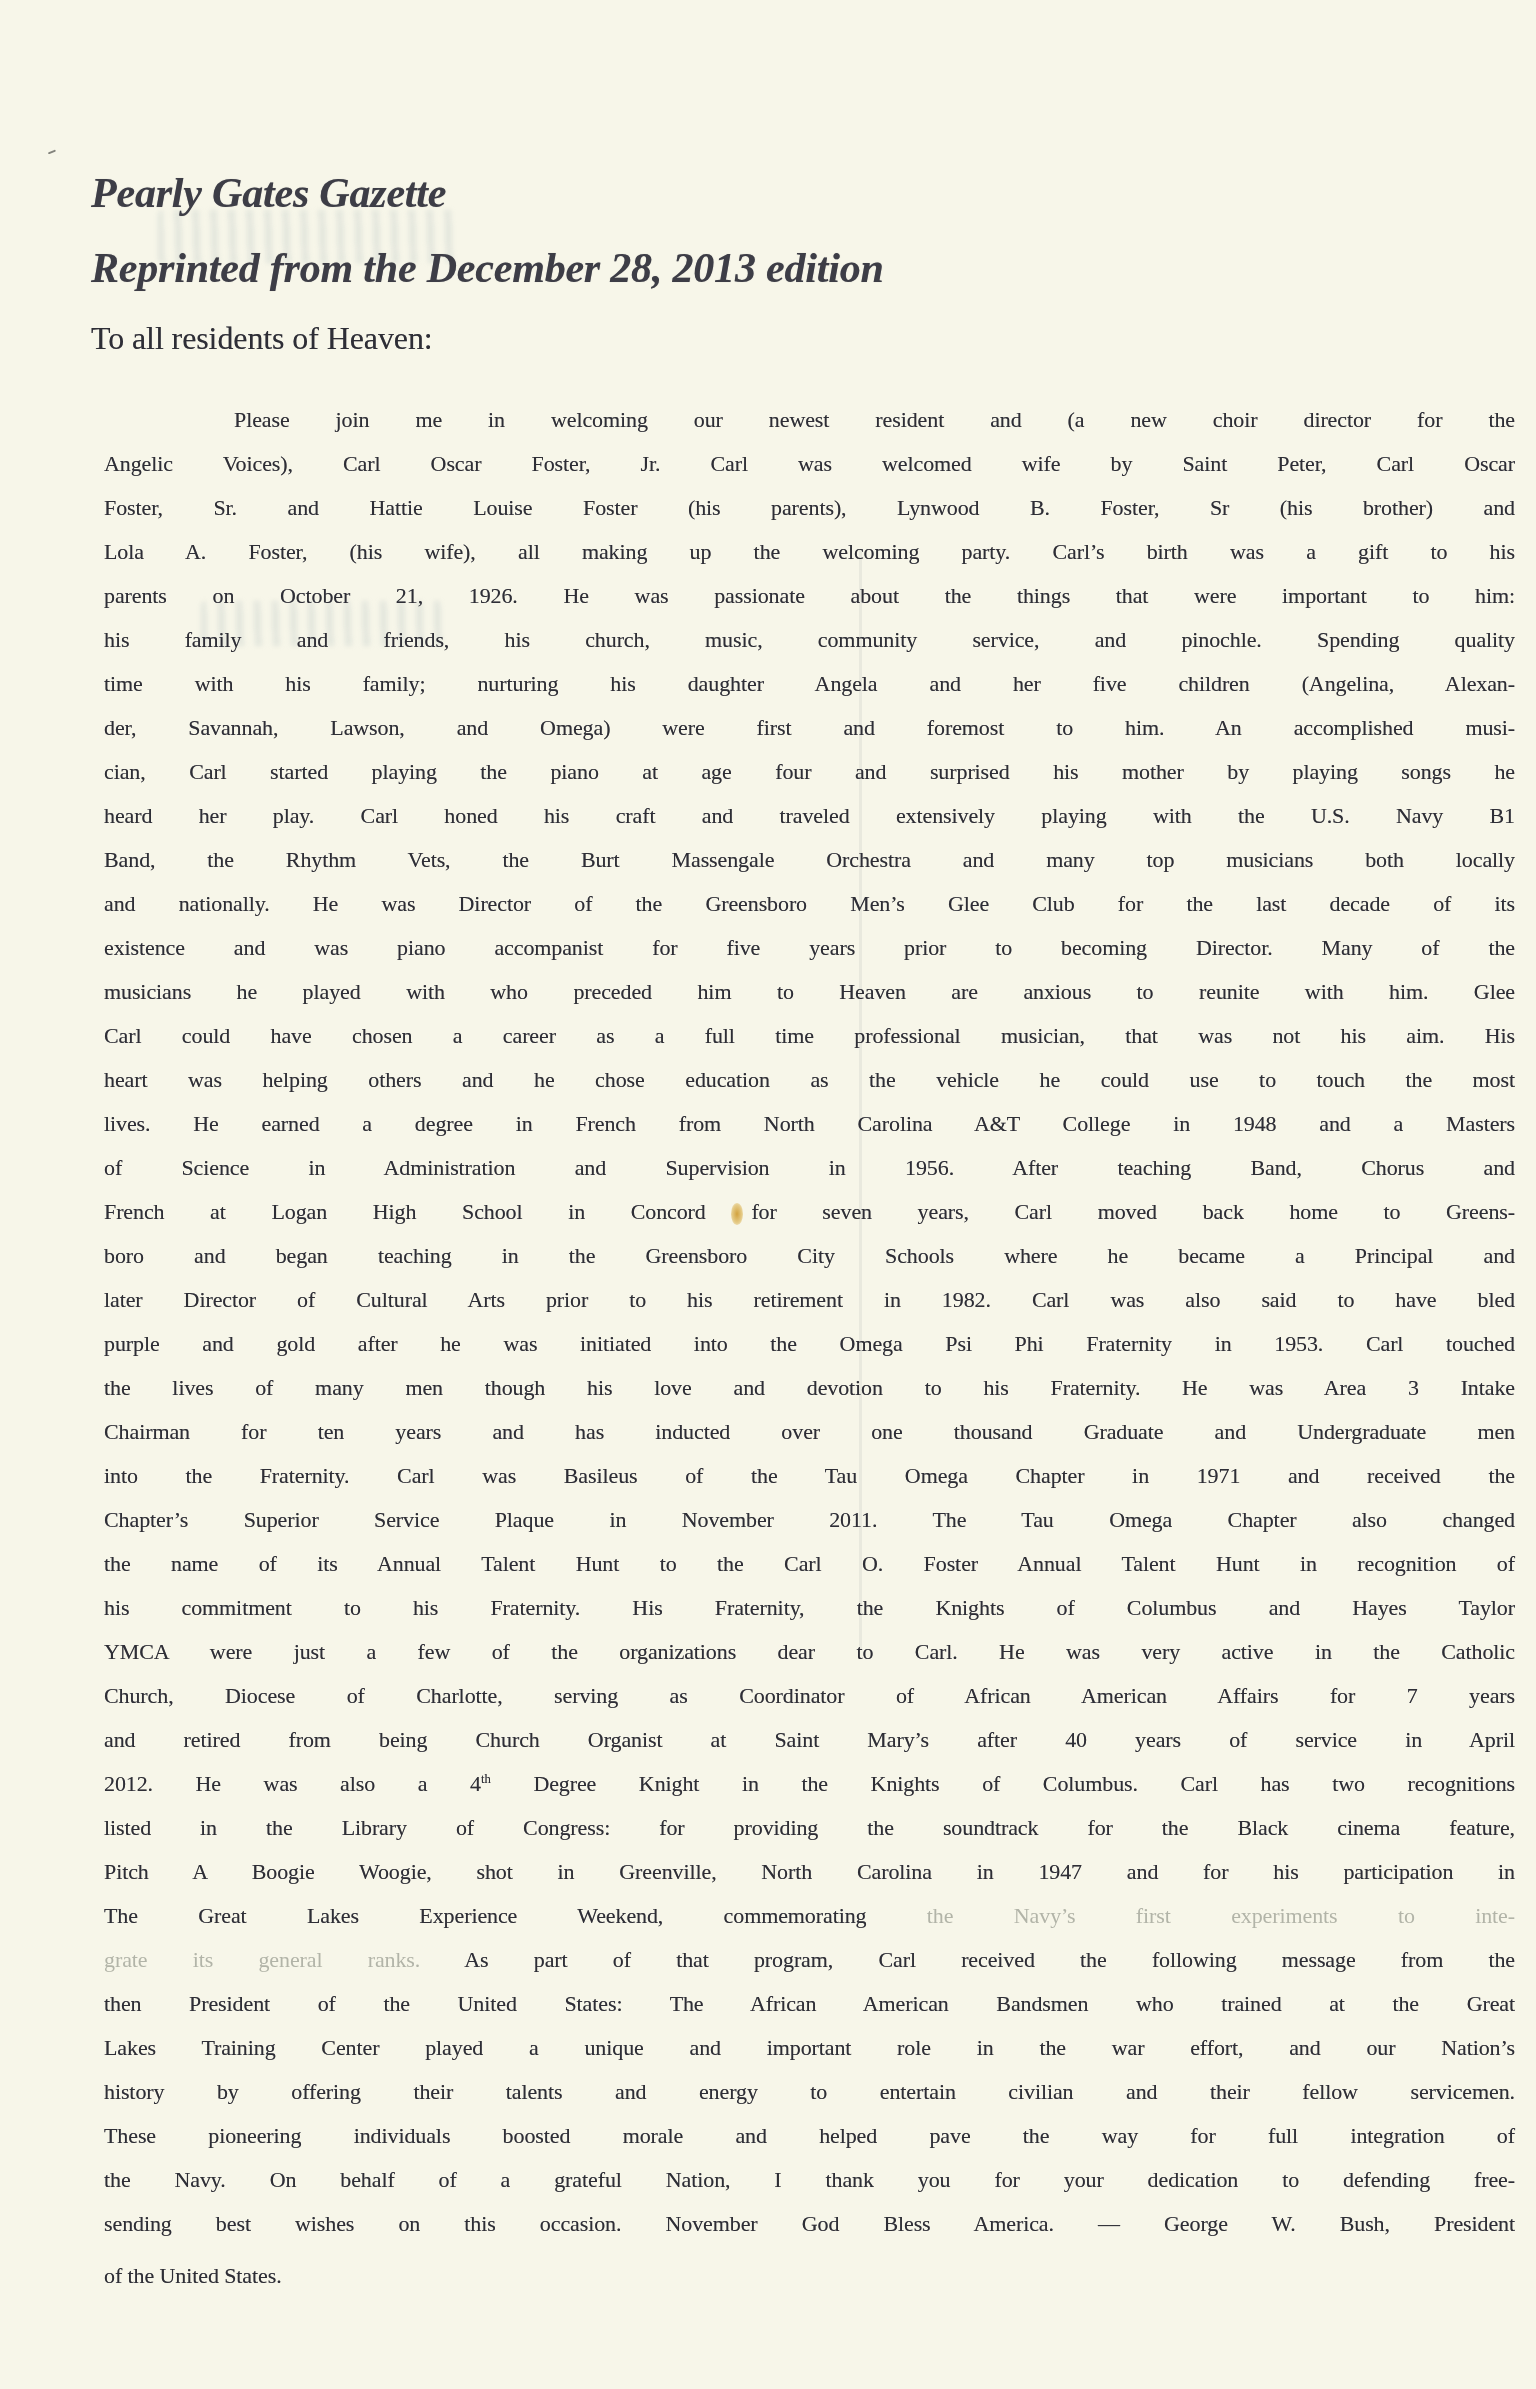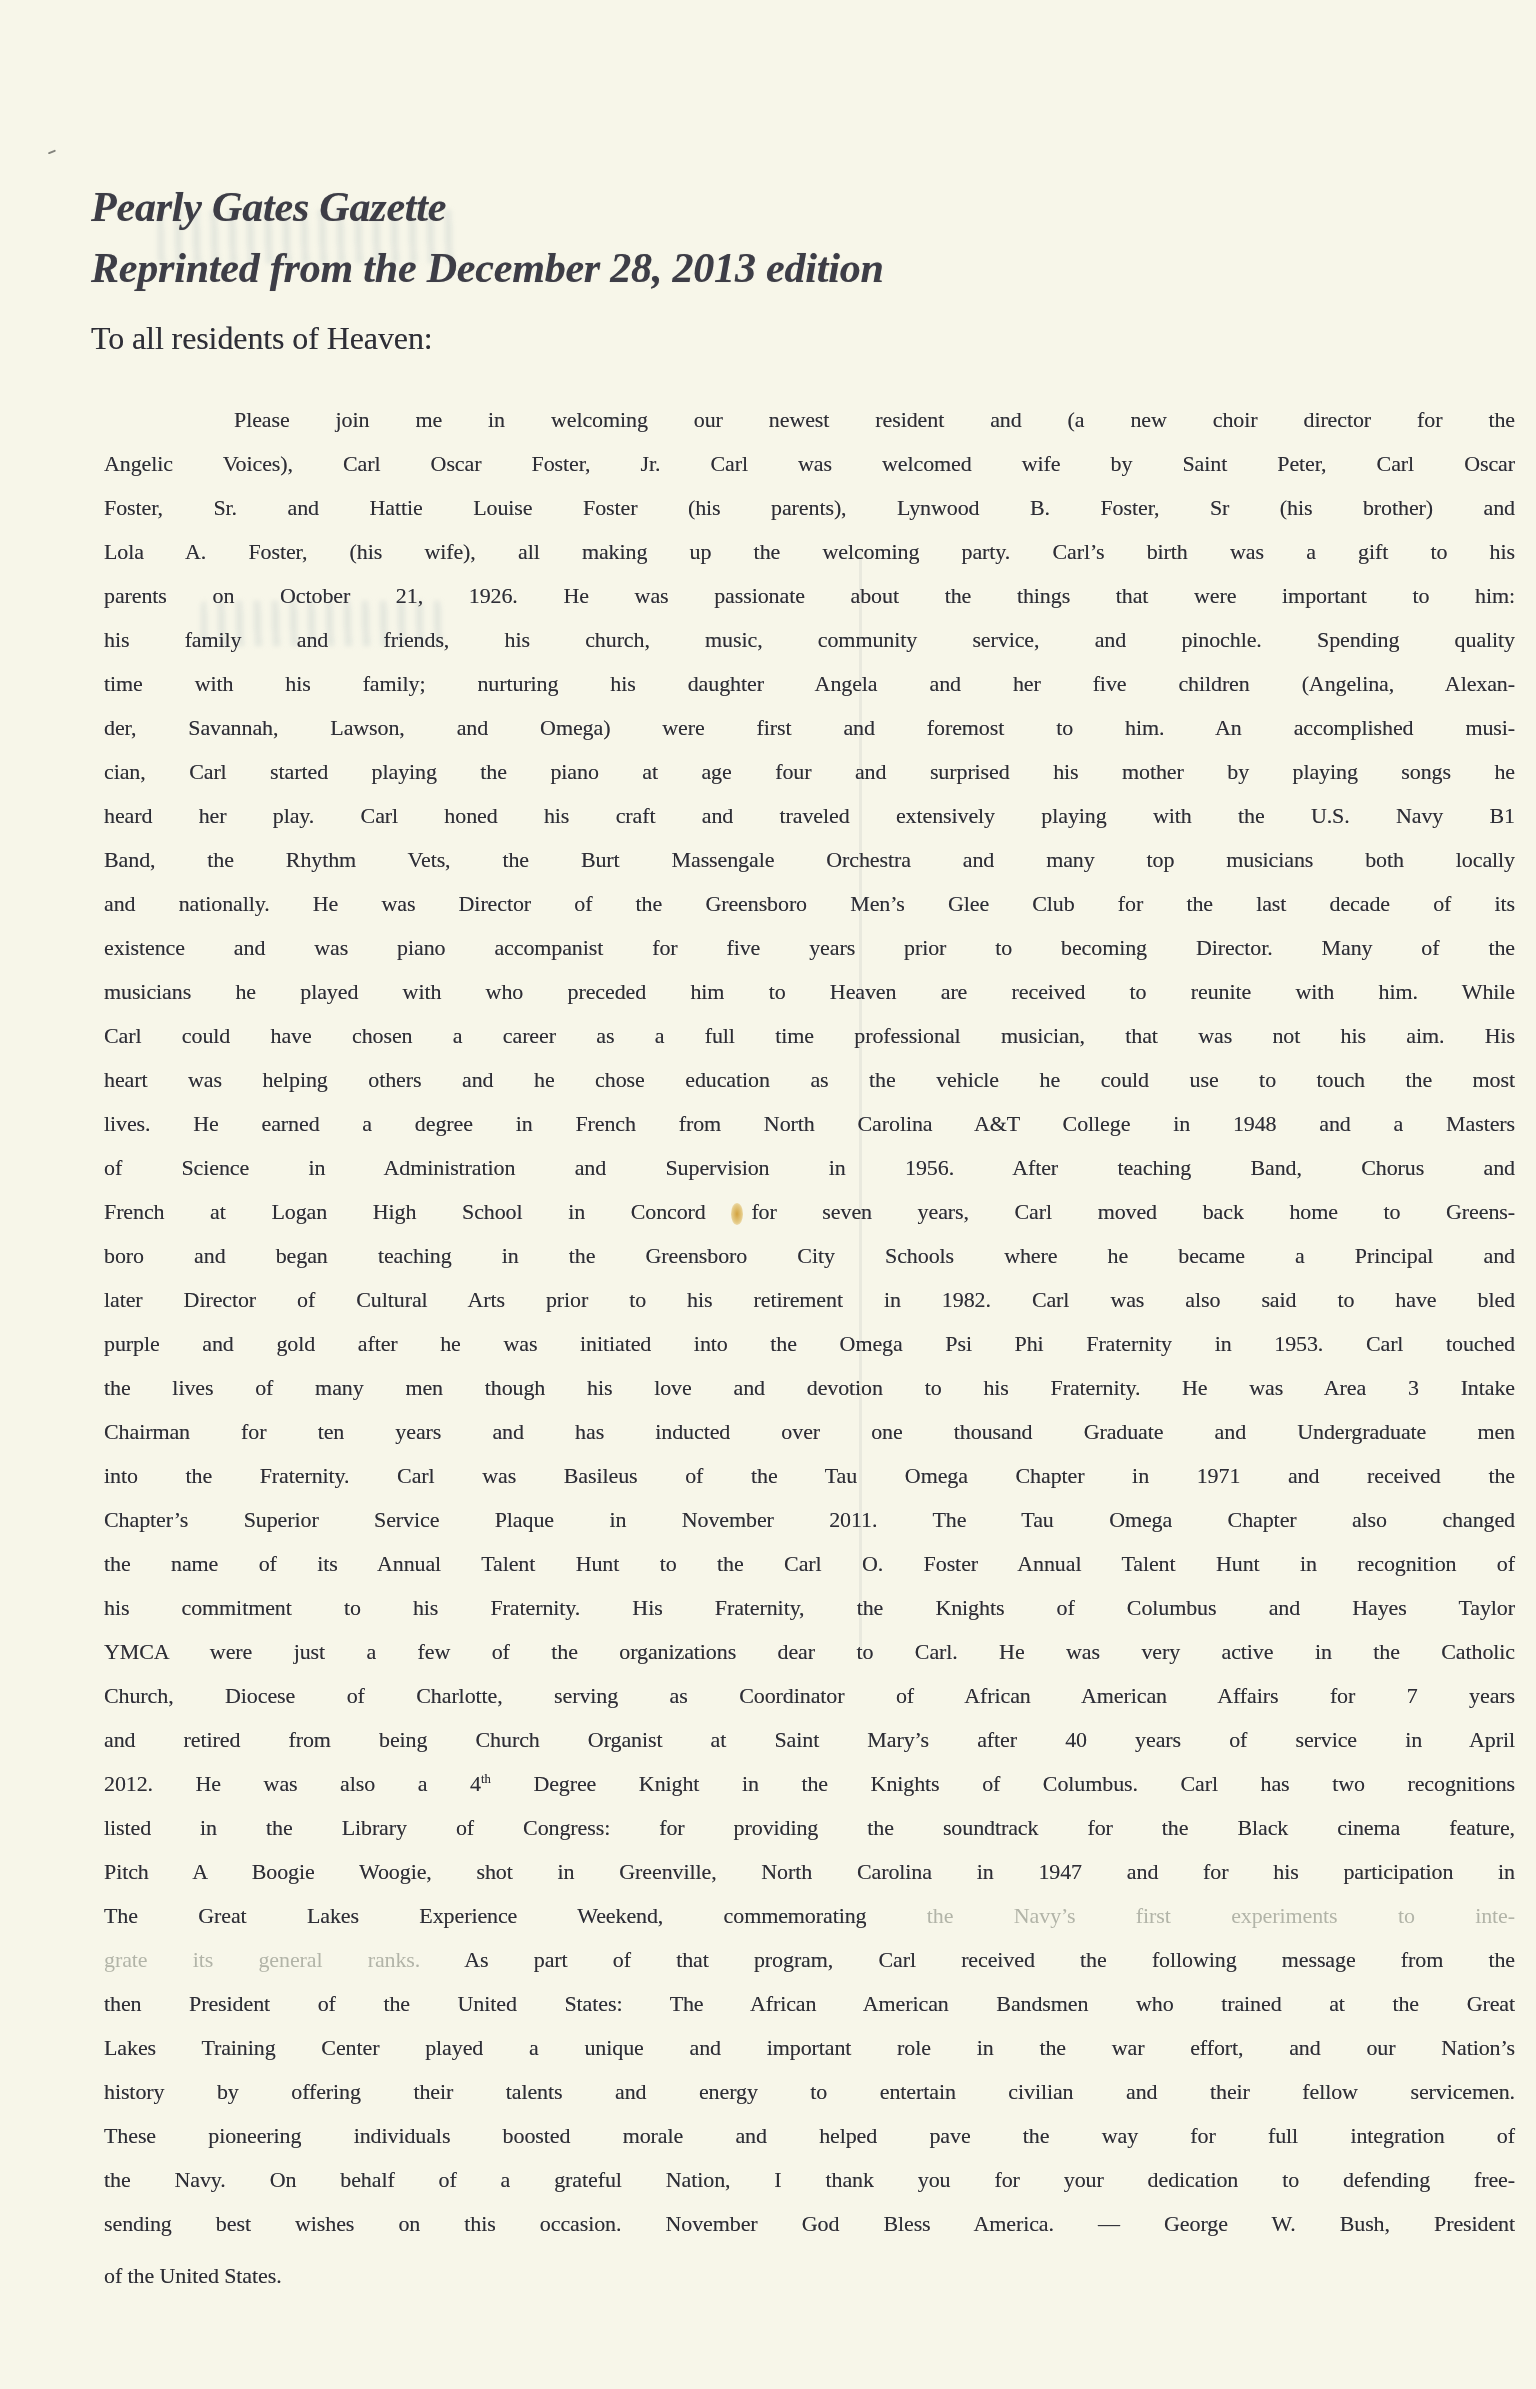--- a/index.html
+++ b/index.html
@@ -22,21 +22,21 @@
   }
   .heading{
     position:absolute;left:91px;margin:0;
     font-weight:bold;font-style:italic;
     font-size:42px;line-height:1.1;
     letter-spacing:-0.2px;
     color:var(--head-ink);
     white-space:nowrap;
     text-shadow:0 0 0.7px rgba(46,46,60,0.45);
   }
-  #title{top:184px;}
+  #title{top:170px;}
   #subtitle{top:245px;}
   #salutation{
     position:absolute;left:91px;top:321px;
     font-size:32px;line-height:1.1;
     letter-spacing:-0.1px;
     text-shadow:0 0 0.6px rgba(46,46,60,0.45);
     white-space:nowrap;
     font-family:Liberation Serif, serif;
   }
   #body-lines{
@@ -96,21 +96,21 @@
       <div class="line"><span class="s-n">Lola A. Foster, (his wife), all making up the welcoming party. Carl’s birth was a gift to his</span></div>
       <div class="line"><span class="s-n">parents on October 21, 1926. He was passionate about the things that were important to him:</span></div>
       <div class="line"><span class="s-n">his family and friends, his church, music, community service, and pinochle. Spending quality</span></div>
       <div class="line"><span class="s-n">time with his family; nurturing his daughter Angela and her five children (Angelina, Alexan-</span></div>
       <div class="line"><span class="s-n">der, Savannah, Lawson, and Omega) were first and foremost to him. An accomplished musi-</span></div>
       <div class="line"><span class="s-n">cian, Carl started playing the piano at age four and surprised his mother by playing songs he</span></div>
       <div class="line"><span class="s-n">heard her play. Carl honed his craft and traveled extensively playing with the U.S. Navy B1</span></div>
       <div class="line"><span class="s-n">Band, the Rhythm Vets, the Burt Massengale Orchestra and many top musicians both locally</span></div>
       <div class="line"><span class="s-n">and nationally. He was Director of the Greensboro Men’s Glee Club for the last decade of its</span></div>
       <div class="line"><span class="s-n">existence and was piano accompanist for five years prior to becoming Director. Many of the</span></div>
-      <div class="line"><span class="s-n">musicians he played with who preceded him to Heaven are received to reunite with him. While</span></div>
+      <div class="line"><span class="s-n">musicians he played with who preceded him to Heaven are anxious to reunite with him. Glee</span></div>
       <div class="line"><span class="s-n">Carl could have chosen a career as a full time professional musician, that was not his aim. His</span></div>
       <div class="line"><span class="s-n">heart was helping others and he chose education as the vehicle he could use to touch the most</span></div>
       <div class="line"><span class="s-n">lives. He earned a degree in French from North Carolina A&amp;T College in 1948 and a Masters</span></div>
       <div class="line"><span class="s-n">of Science in Administration and Supervision in 1956. After teaching Band, Chorus and</span></div>
       <div class="line"><span class="s-n">French at Logan High School in Concord for seven years, Carl moved back home to Greens-</span></div>
       <div class="line"><span class="s-n">boro and began teaching in the Greensboro City Schools where he became a Principal and</span></div>
       <div class="line"><span class="s-n">later Director of Cultural Arts prior to his retirement in 1982. Carl was also said to have bled</span></div>
       <div class="line"><span class="s-n">purple and gold after he was initiated into the Omega Psi Phi Fraternity in 1953. Carl touched</span></div>
       <div class="line"><span class="s-n">the lives of many men though his love and devotion to his Fraternity. He was Area 3 Intake</span></div>
       <div class="line"><span class="s-n">Chairman for ten years and has inducted over one thousand Graduate and Undergraduate men</span></div>

